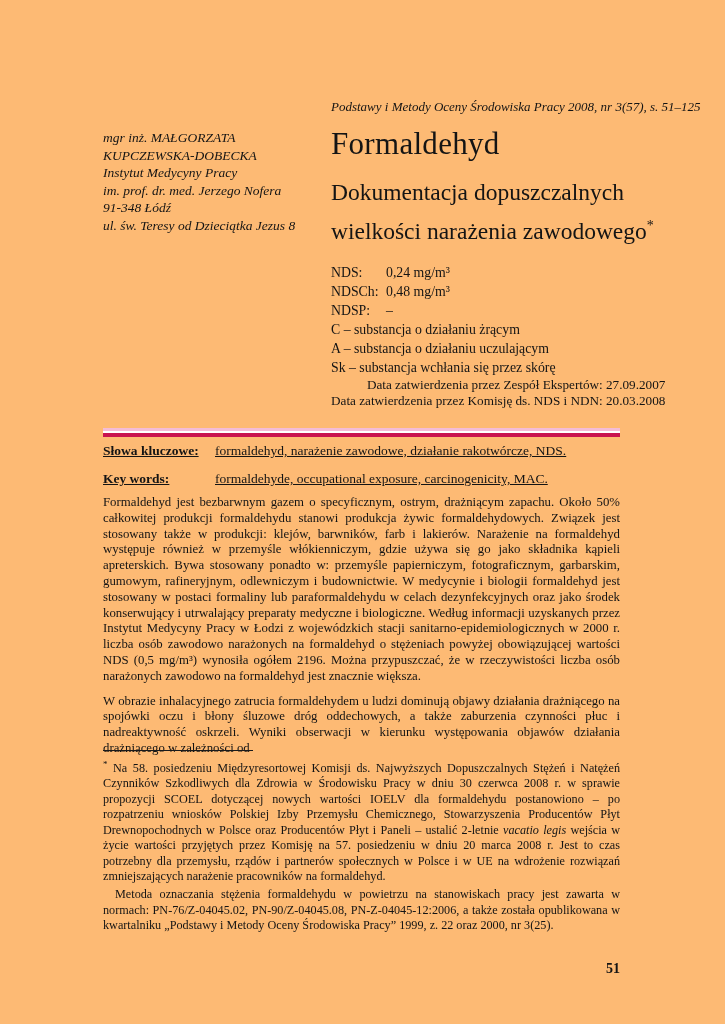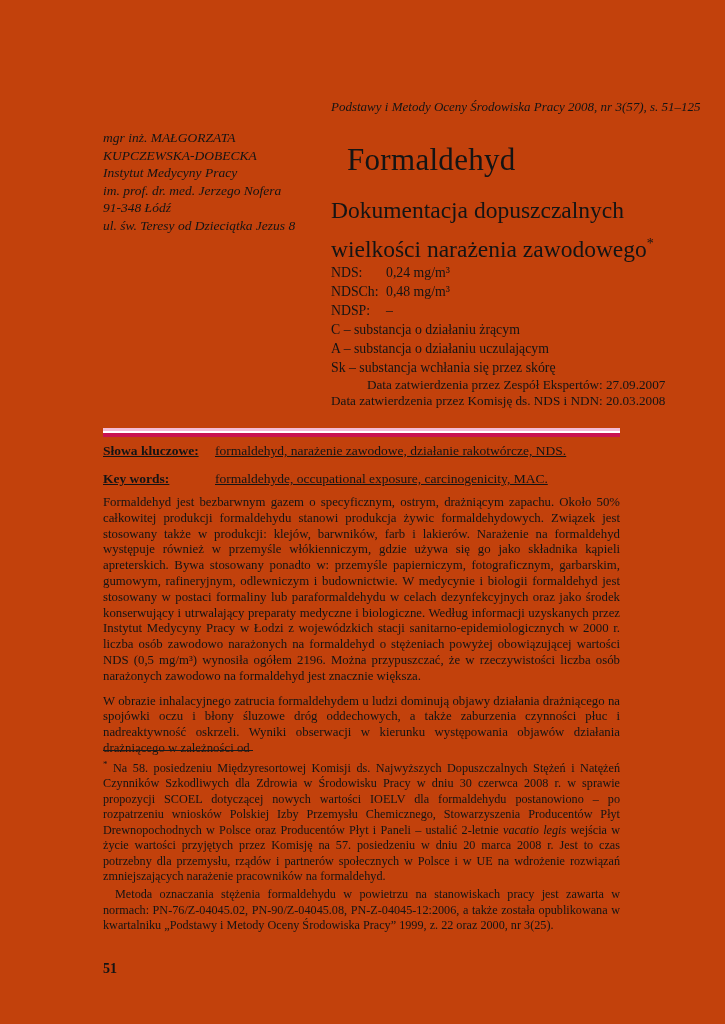--- a/index.html
+++ b/index.html
@@ -1,21 +1,21 @@
 <!DOCTYPE html>
 <html lang="pl" style="--rule-pink: #f4bcd6; --rule-crimson: #c9134f;"><head>
 <meta charset="utf-8">
 <style>
   html, body { margin: 0; padding: 0; background: #888; }
   .page {
     position: relative;
     width: 725px;
     height: 1024px;
     margin: 0 auto;
-    background: #c2410c;
+    background: #fdba74;
     font-family: "Liberation Serif", "DejaVu Serif", serif;
     color: #141414;
     overflow: hidden;
   }
   .journal-ref {
     position: absolute;
     left: 331px; top: 99px;
     font-style: italic;
     font-size: 13px;
     white-space: nowrap;
@@ -26,21 +26,21 @@
     font-style: italic;
     font-size: 13.5px;
     line-height: 17.5px;
   }
   .title-block {
     position: absolute;
     left: 331px; top: 126px;
     width: 350px;
   }
   .article-title {
-    margin: 16px;
+    margin: 0;
     font-size: 31px;
     font-weight: normal;
     line-height: 36px;
     letter-spacing: 0.3px;
   }
   .article-subtitle {
     margin: 14px 0 0 0;
     font-size: 23.5px;
     font-weight: normal;
     line-height: 33px;
@@ -101,21 +101,21 @@
     text-align: justify;
   }
   .footnotes p { margin: 0; }
   .footnotes .fn-second { margin-top: 3px; text-indent: 12px; }
   .footnotes sup { font-size: 9px; }
   .it { font-style: italic; }
   .page-number {
     position: absolute;
     left: 103px; top: 961px;
     width: 517px;
-    text-align: left;
+    text-align: right;
     font-size: 14px;
     font-weight: bold;
   }
 </style>
 </head>
 <body>
 
 <div class="page">
 
   <div class="journal-ref">Podstawy i Metody Oceny Środowiska Pracy 2008, nr 3(57), s. 51–125</div>

